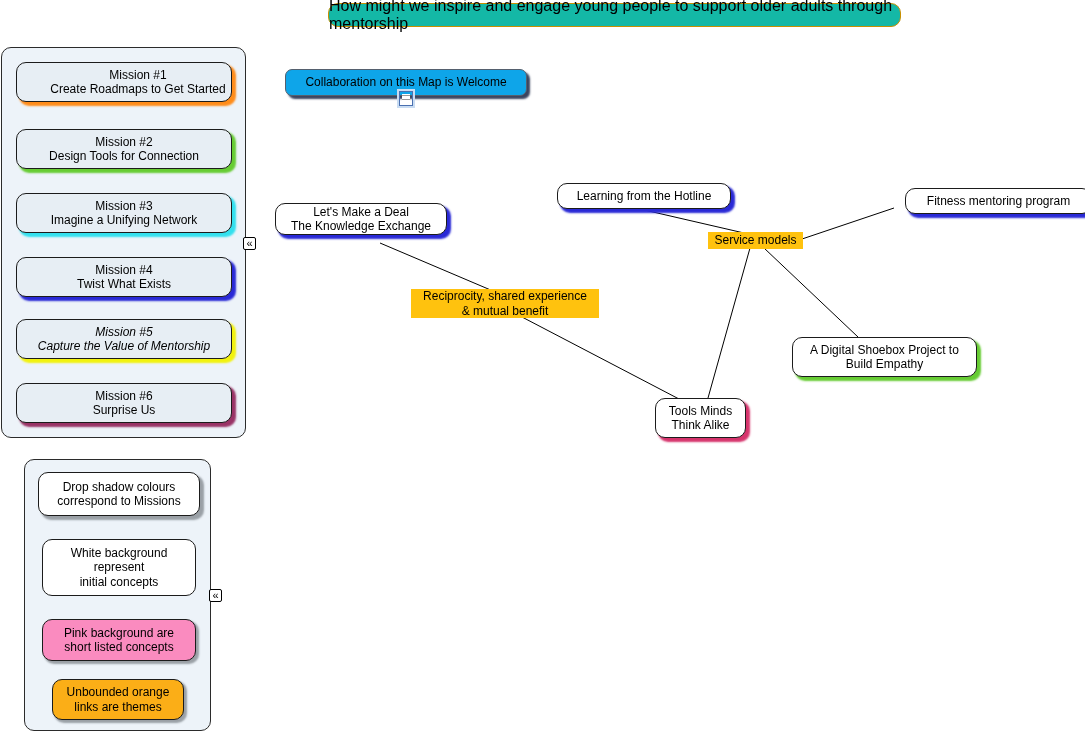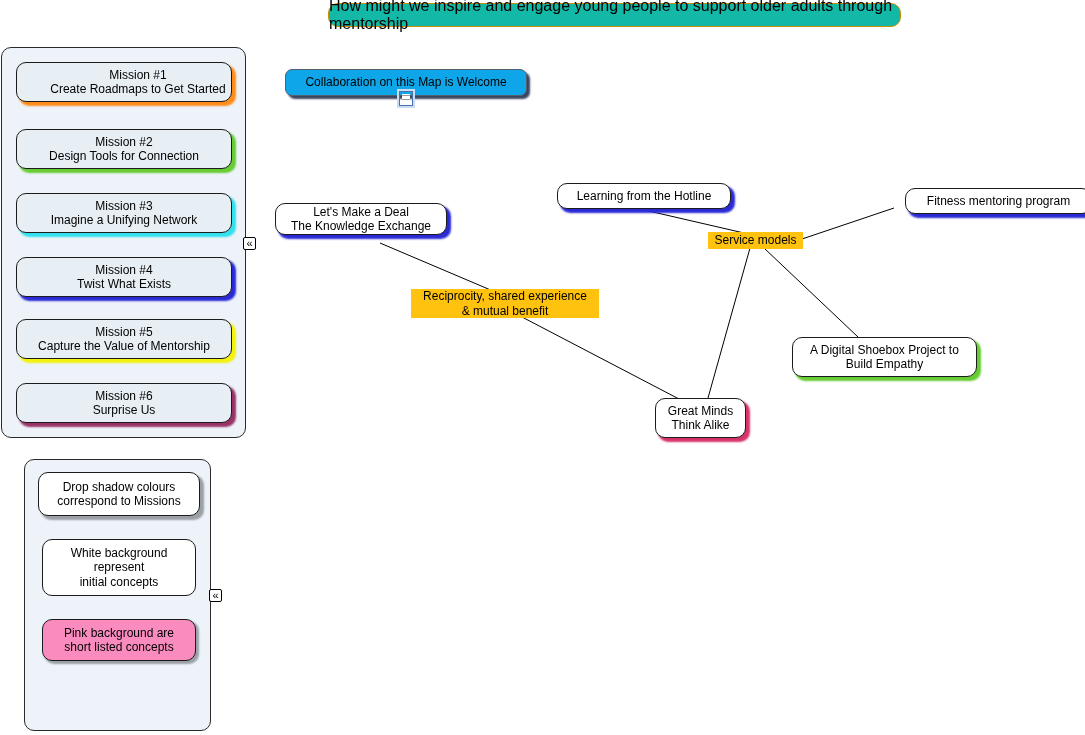--- a/index.html
+++ b/index.html
@@ -15,21 +15,21 @@
     text-align:center;font-size:12px;line-height:1.2;z-index:2;
   }
   .rounded{border:1.4px solid #1b1b1b;border-radius:10px;}
   .white{background:#FFFFFF;}
   .mission{background:#E7EEF4;}
   .panel{background:#EDF3F9;border:1px solid #2b2b2b;border-radius:10px;z-index:1;}
   .sh-orange{box-shadow:3.5px 3.5px 2px #FF8C1A;}
   .sh-green{box-shadow:3.5px 3.5px 2px #66CC33;}
   .sh-cyan{box-shadow:3.5px 3.5px 2px #33E0EE;}
   .sh-blue{box-shadow:3.5px 3.5px 2px #2929D6;}
-  .sh-yellow{box-shadow:3.5px 3.5px 2px #F2F20D;}
+  .sh-yellow{box-shadow:3.5px 3.5px 2px #F2F20D;font-style:italic;}
   .sh-plum{box-shadow:3.5px 3.5px 2px #993366;}
   .sh-pink{box-shadow:3.5px 3.5px 2px #D6336C;}
   .sh-grey{box-shadow:3.5px 3.5px 2px #9AA0A6;}
   .sh-grey-sm{box-shadow:2.5px 2.5px 2px #9AA0A6;}
   .sh-dark{box-shadow:3px 3px 2px #3A4560;}
   .banner{
     background:#14b8a6;border:1.6px solid #C98F00;border-radius:10px;
     display:flex;align-items:center;justify-content:center;font-size:16px;z-index:2;
   }
   .theme-label{
@@ -113,21 +113,21 @@
   <div class="node rounded white sh-blue abs" style="left:893px;top:188px;width:187px;height:26px;margin-left:12px;">
     <span>Fitness mentoring program</span>
   </div>
 
   <div class="node rounded white sh-green abs" style="left:792px;top:337px;width:185px;height:40px;">
     <span>A Digital Shoebox Project to</span>
     <span>Build Empathy</span>
   </div>
 
   <div class="node rounded white sh-pink abs" style="left:655px;top:398px;width:91px;height:40px;">
-    <span>Great Minds</span>
+    <span>Tools Minds</span>
     <span>Think Alike</span>
   </div>
 
   <div class="theme-label abs" style="left:708px;top:232px;width:95px;height:17px;">
     <span>Service models</span>
   </div>
 
   <div class="theme-label abs" style="left:411px;top:289px;width:188px;height:29px;">
     <span>Reciprocity, shared experience</span>
     <span>&amp; mutual benefit</span>
@@ -140,18 +140,22 @@
     </div>
     <div class="node rounded white abs" style="left:17px;top:79px;width:154px;height:57px;">
       <span>White background</span>
       <span>represent</span>
       <span>initial concepts</span>
     </div>
     <div class="node rounded pink-node sh-grey-sm abs" style="left:17px;top:159px;width:154px;height:42px;">
       <span>Pink background are</span>
       <span>short listed concepts</span>
     </div>
+    <div class="node rounded sh-grey-sm abs" style="left:27px;top:219px;width:132px;height:41px;background:#FBAE17;">
+      <span>Unbounded orange</span>
+      <span>links are themes</span>
+    </div>
   </div>
   <div class="collapse-chip abs" style="left:209px;top:589px;">
     <span>«</span>
   </div>
 
 </div>
 
 </body></html>

